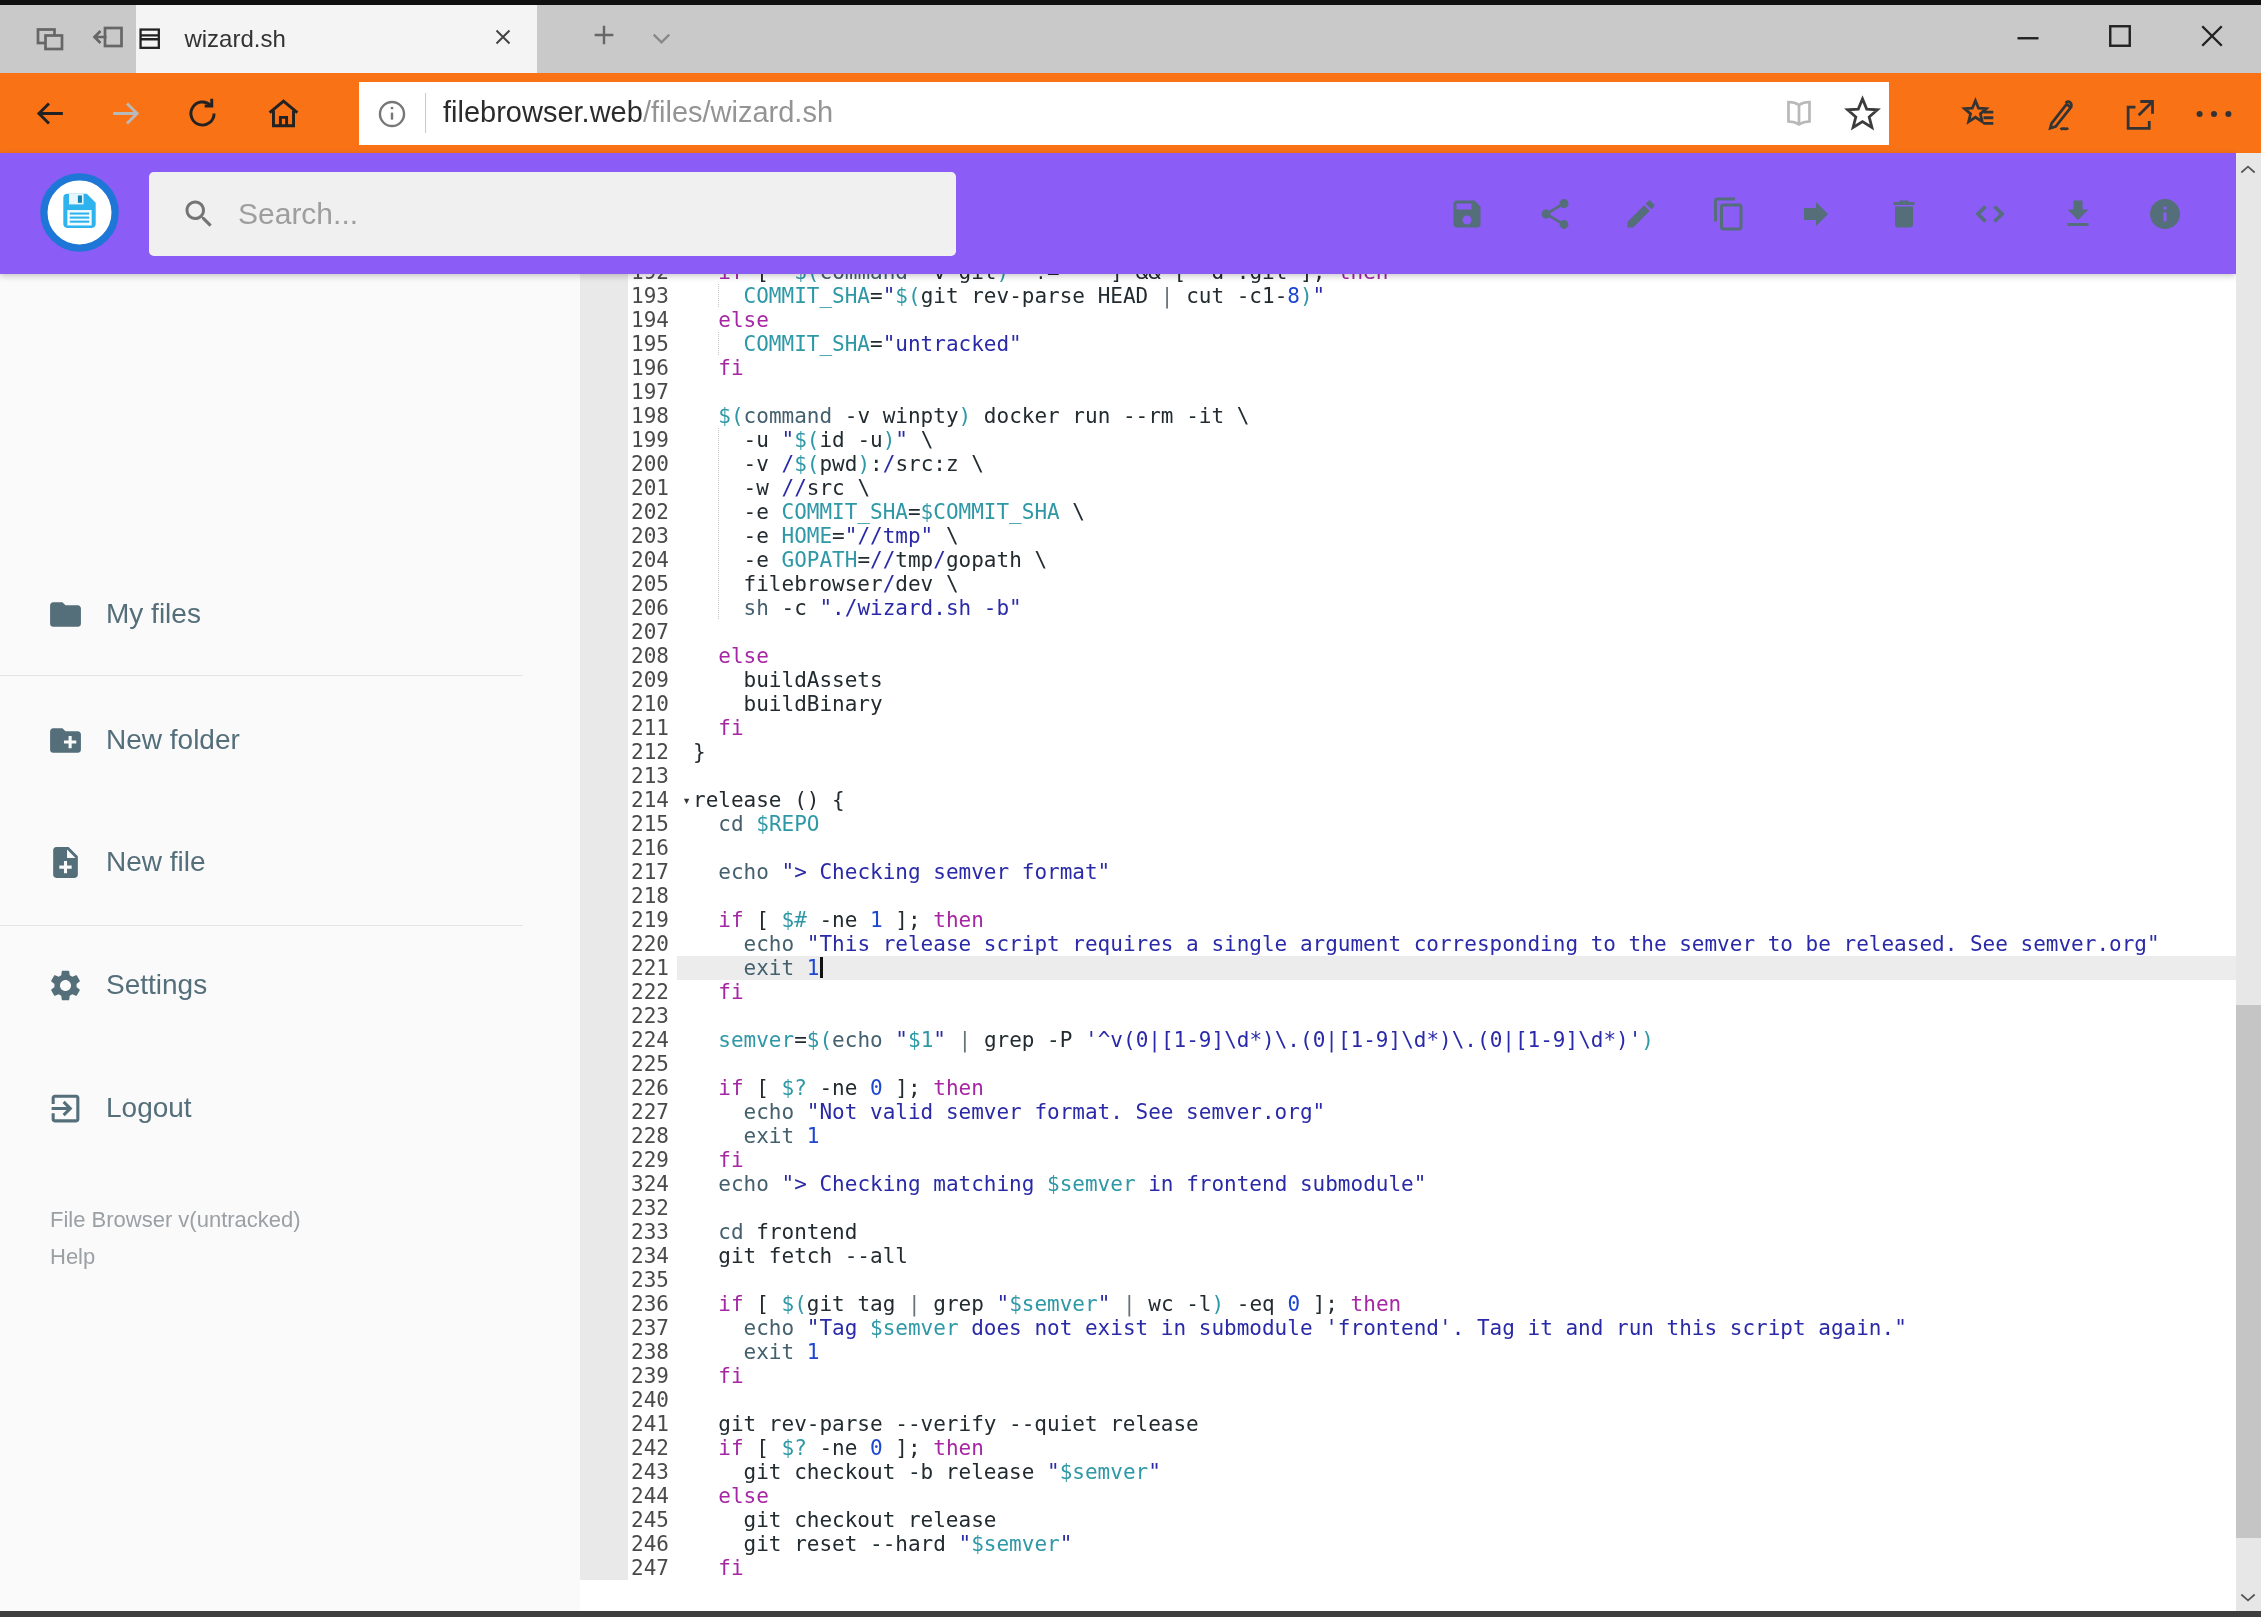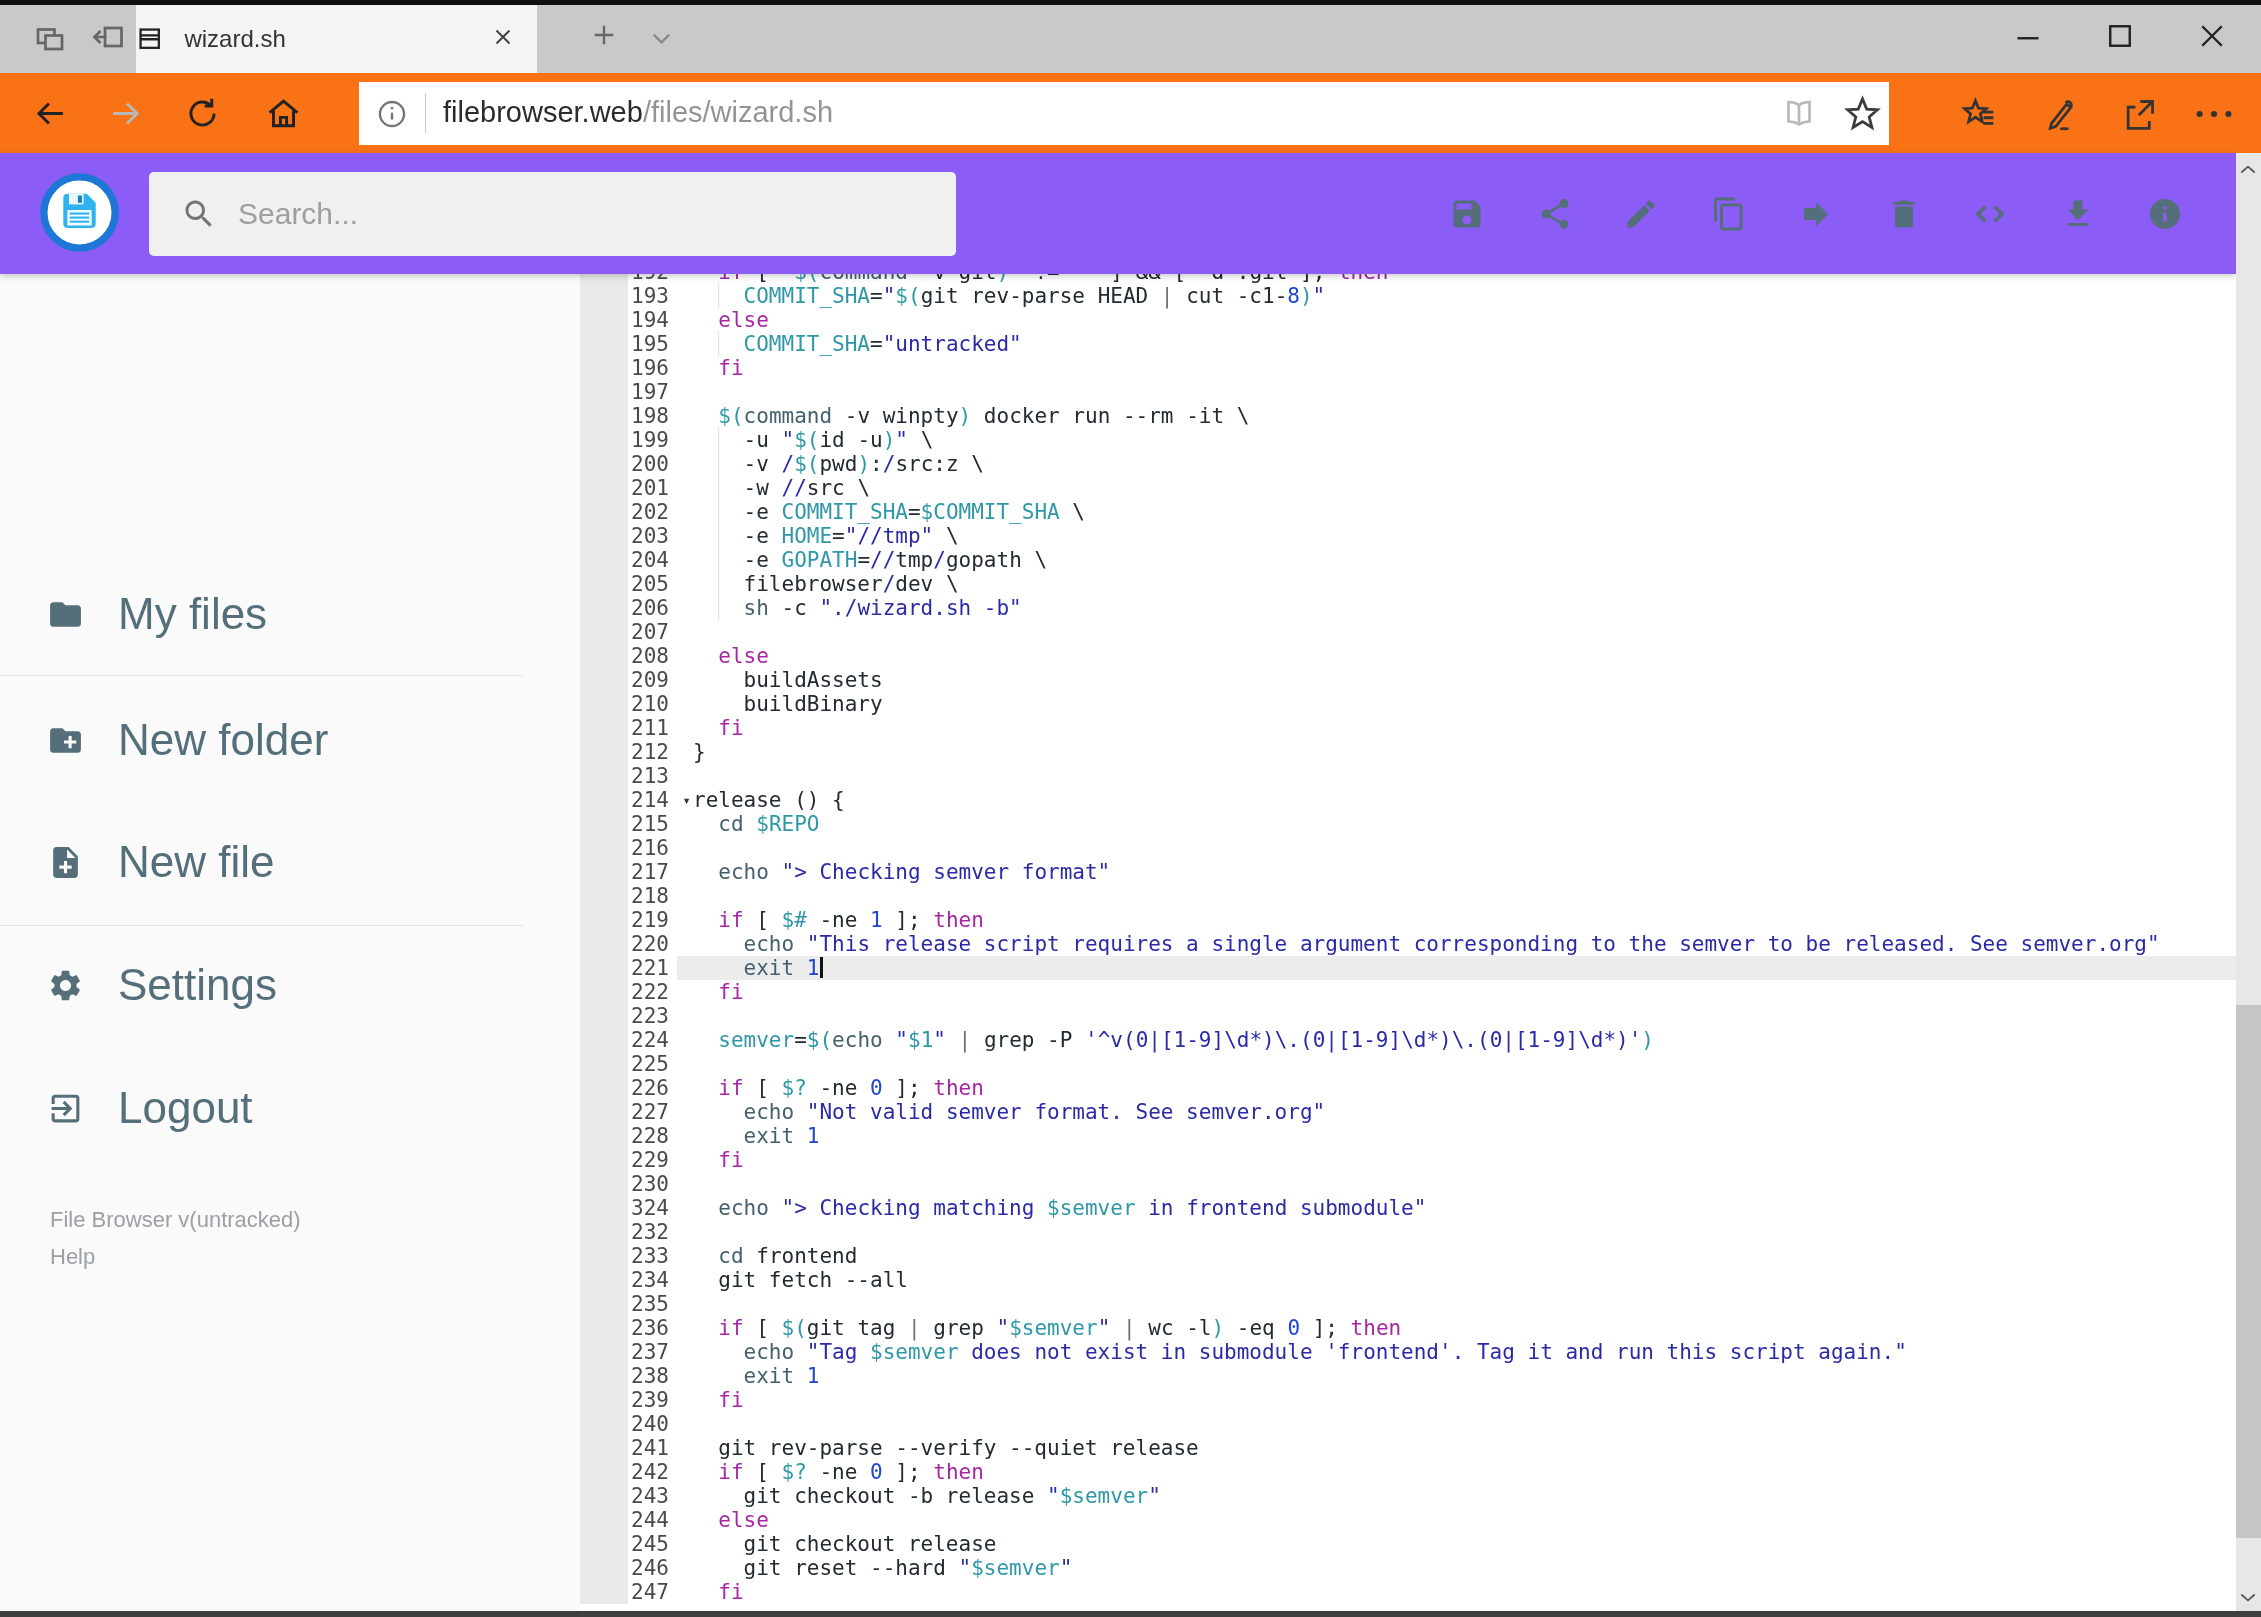--- a/index.html
+++ b/index.html
@@ -30,21 +30,21 @@
              box-shadow:0 2.4px 6.5px rgba(0,0,0,.22);z-index:5;}
   #logo{position:absolute;left:39px;top:18.6px;}
   #searchbar{position:absolute;left:149px;top:18.6px;width:807px;height:84px;background:#f0f0f0;border-radius:4.8px;}
   #search-icon{position:absolute;left:32px;top:24px;}
   #search-ph{position:absolute;left:89px;top:25px;font-size:30px;color:#9e9e9e;}
   .tbtn{position:absolute;top:43px;width:36px;height:36px;cursor:pointer;}
   
   #sidebar{position:absolute;left:0;top:274px;width:580px;height:1343px;background:#fafafa;}
   .sb-item{position:absolute;left:0;height:48px;display:flex;align-items:center;cursor:pointer;}
   .sb-item svg{margin-left:47px;flex:none;}
-  .sb-label{margin-left:34px;font-size:44px;color:var(--c-accent,#546e7a);white-space:nowrap;}
+  .sb-label{margin-left:22px;font-size:28px;color:var(--c-accent,#546e7a);white-space:nowrap;}
   .sb-div{position:absolute;left:0;width:523px;height:0.8px;background:#e4e4e4;}
   #sb-footer{position:absolute;left:50px;top:927px;font-size:22px;color:#9aa0a4;line-height:37px;}
   
   #editor{position:absolute;left:580px;top:274px;width:1657px;height:1343px;background:#fff;overflow:hidden;}
   #code{position:absolute;left:0;top:-14.5px;right:0;}
   .cm-line{display:flex;height:24px;font-family:"DejaVu Sans Mono",monospace;font-size:21px;line-height:24px;}
   .gut{flex:0 0 97px;box-sizing:border-box;text-align:right;padding-right:8px;color:var(--c-line-number,#4a4a4a);
        background:linear-gradient(90deg,#e9e9e9 0,#e9e9e9 48px,#fff 48px);position:relative;}
   .txt{white-space:pre;padding-left:16px;position:relative;flex:1;}
   .cm-line.active .txt{background:var(--c-active-line-bg,#ececec);}
@@ -450,24 +450,20 @@
       </div>
       <div class="cm-line">
         <div class="gut">228</div>
         <div class="txt"><span class="tok-p">    </span><span class="tok-b">exit</span><span class="tok-p"> </span><span class="tok-n">1</span></div>
       </div>
       <div class="cm-line">
         <div class="gut">229</div>
         <div class="txt"><span class="tok-p">  </span><span class="tok-k">fi</span></div>
       </div>
       <div class="cm-line">
-        <div class="gut">230</div>
-        <div class="txt"></div>
-      </div>
-      <div class="cm-line">
         <div class="gut">324</div>
         <div class="txt"><span class="tok-p">  </span><span class="tok-b">echo</span><span class="tok-p"> </span><span class="tok-s">"&gt; Checking matching </span><span class="tok-v">$semver</span><span class="tok-s"> in frontend submodule"</span></div>
       </div>
       <div class="cm-line">
         <div class="gut">232</div>
         <div class="txt"></div>
       </div>
       <div class="cm-line">
         <div class="gut">233</div>
         <div class="txt"><span class="tok-p">  </span><span class="tok-b">cd</span><span class="tok-p"> frontend</span></div>

